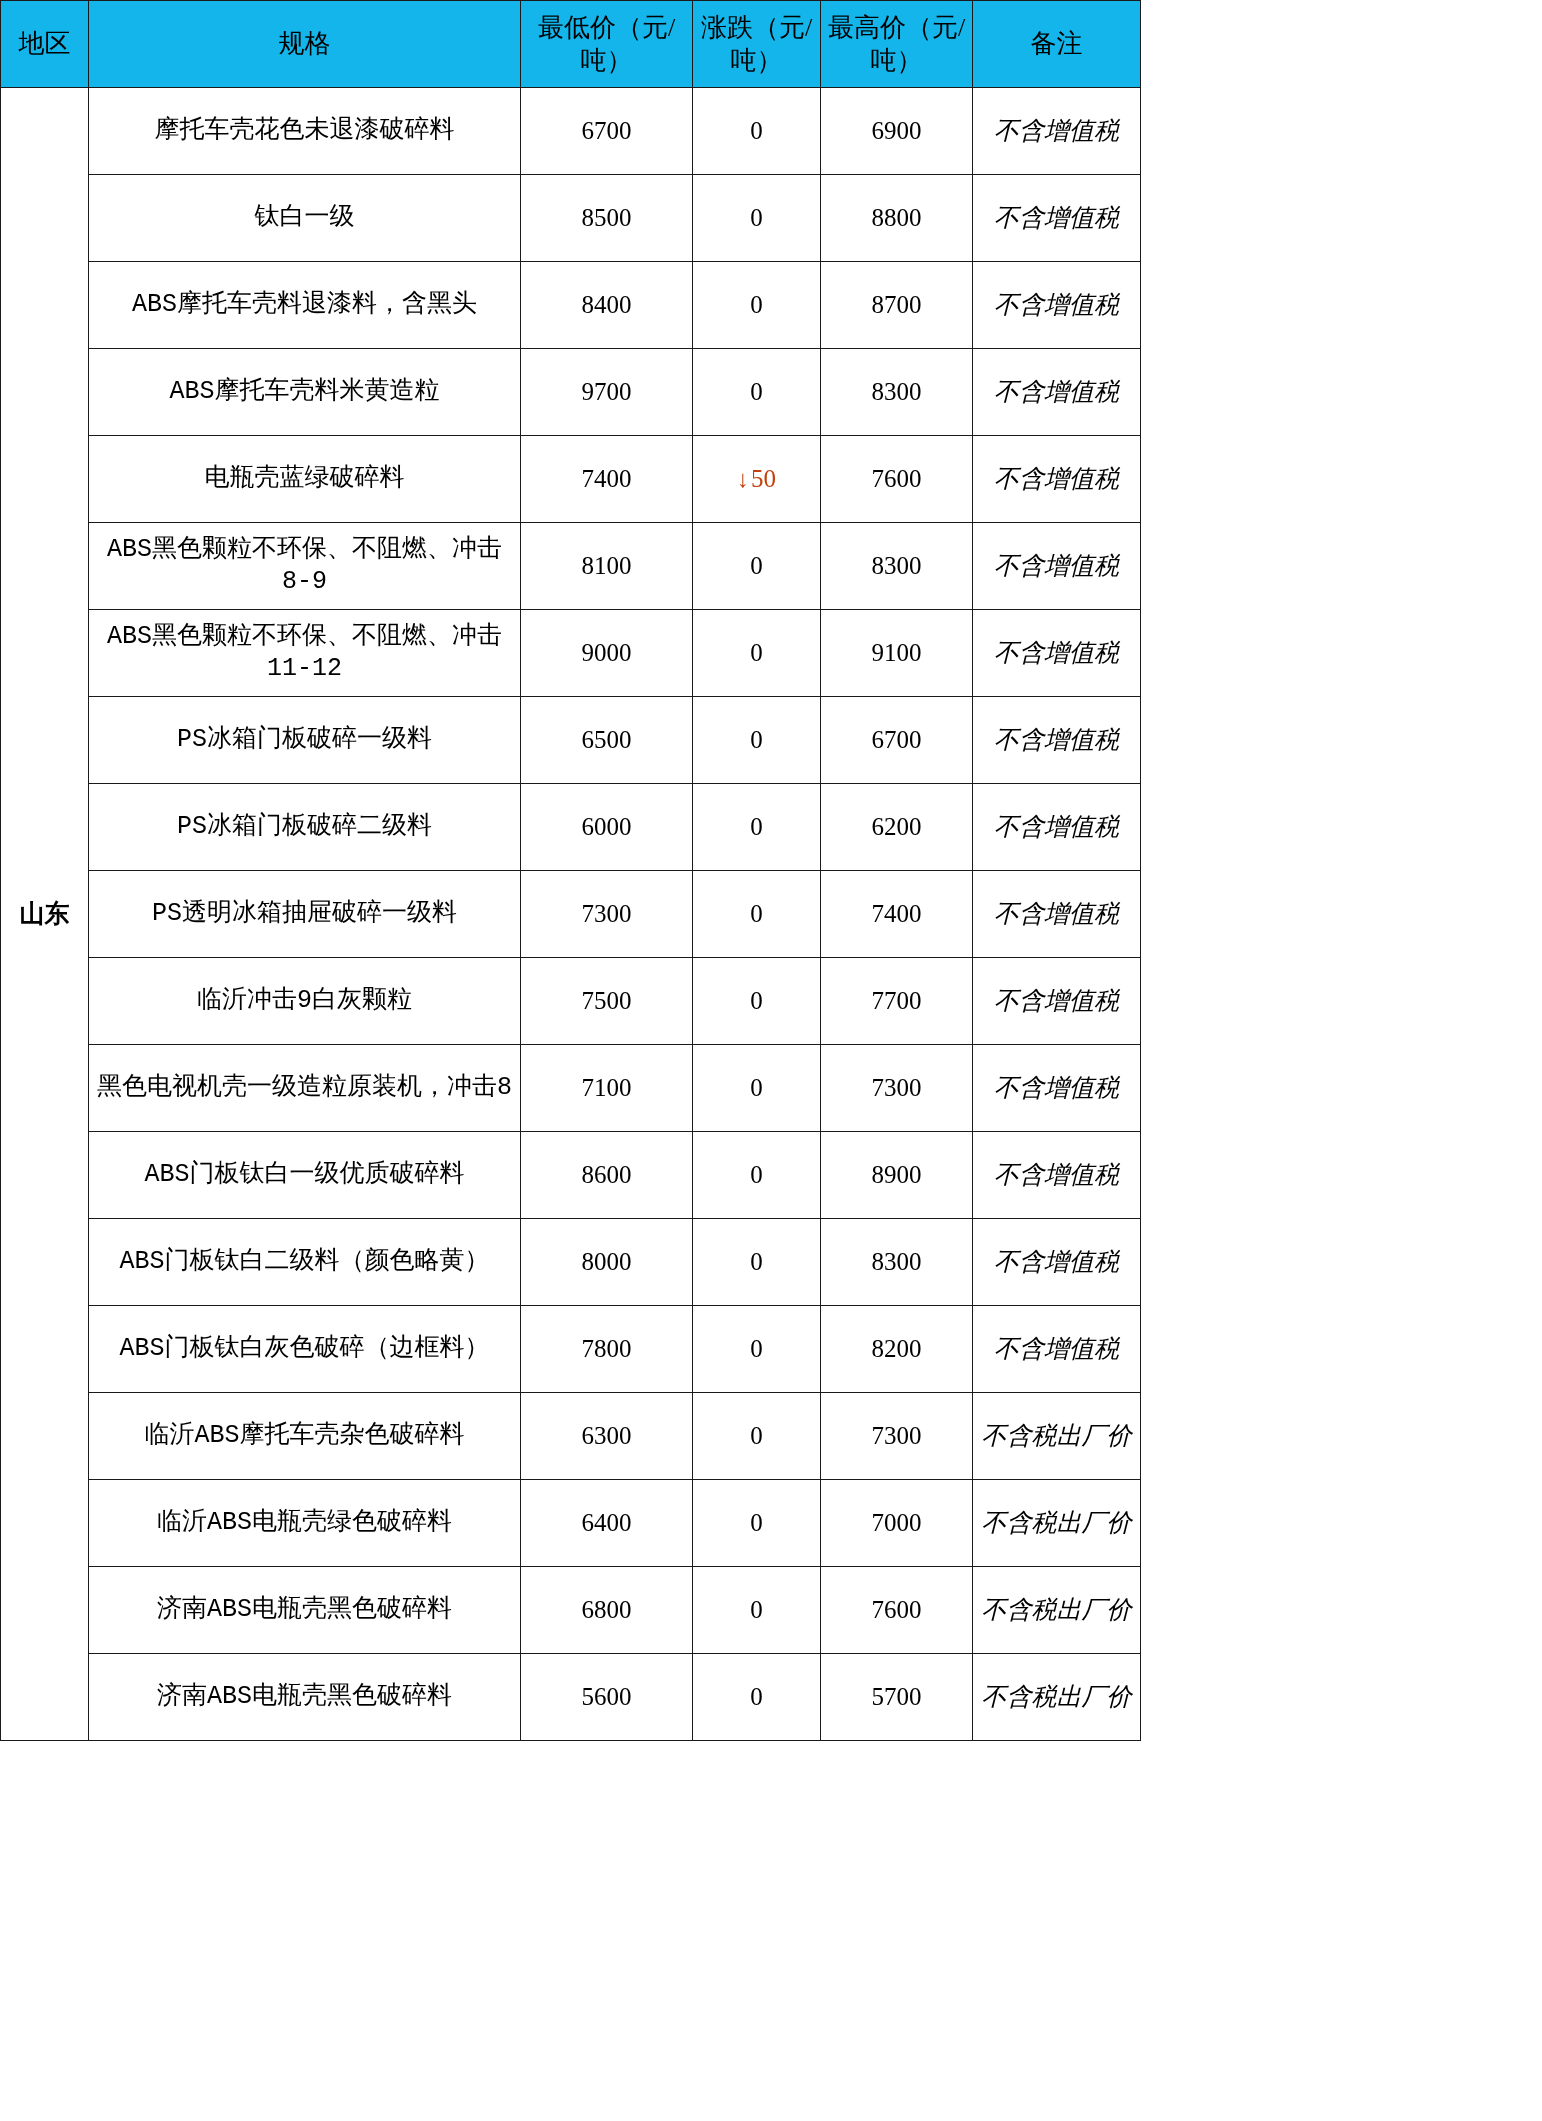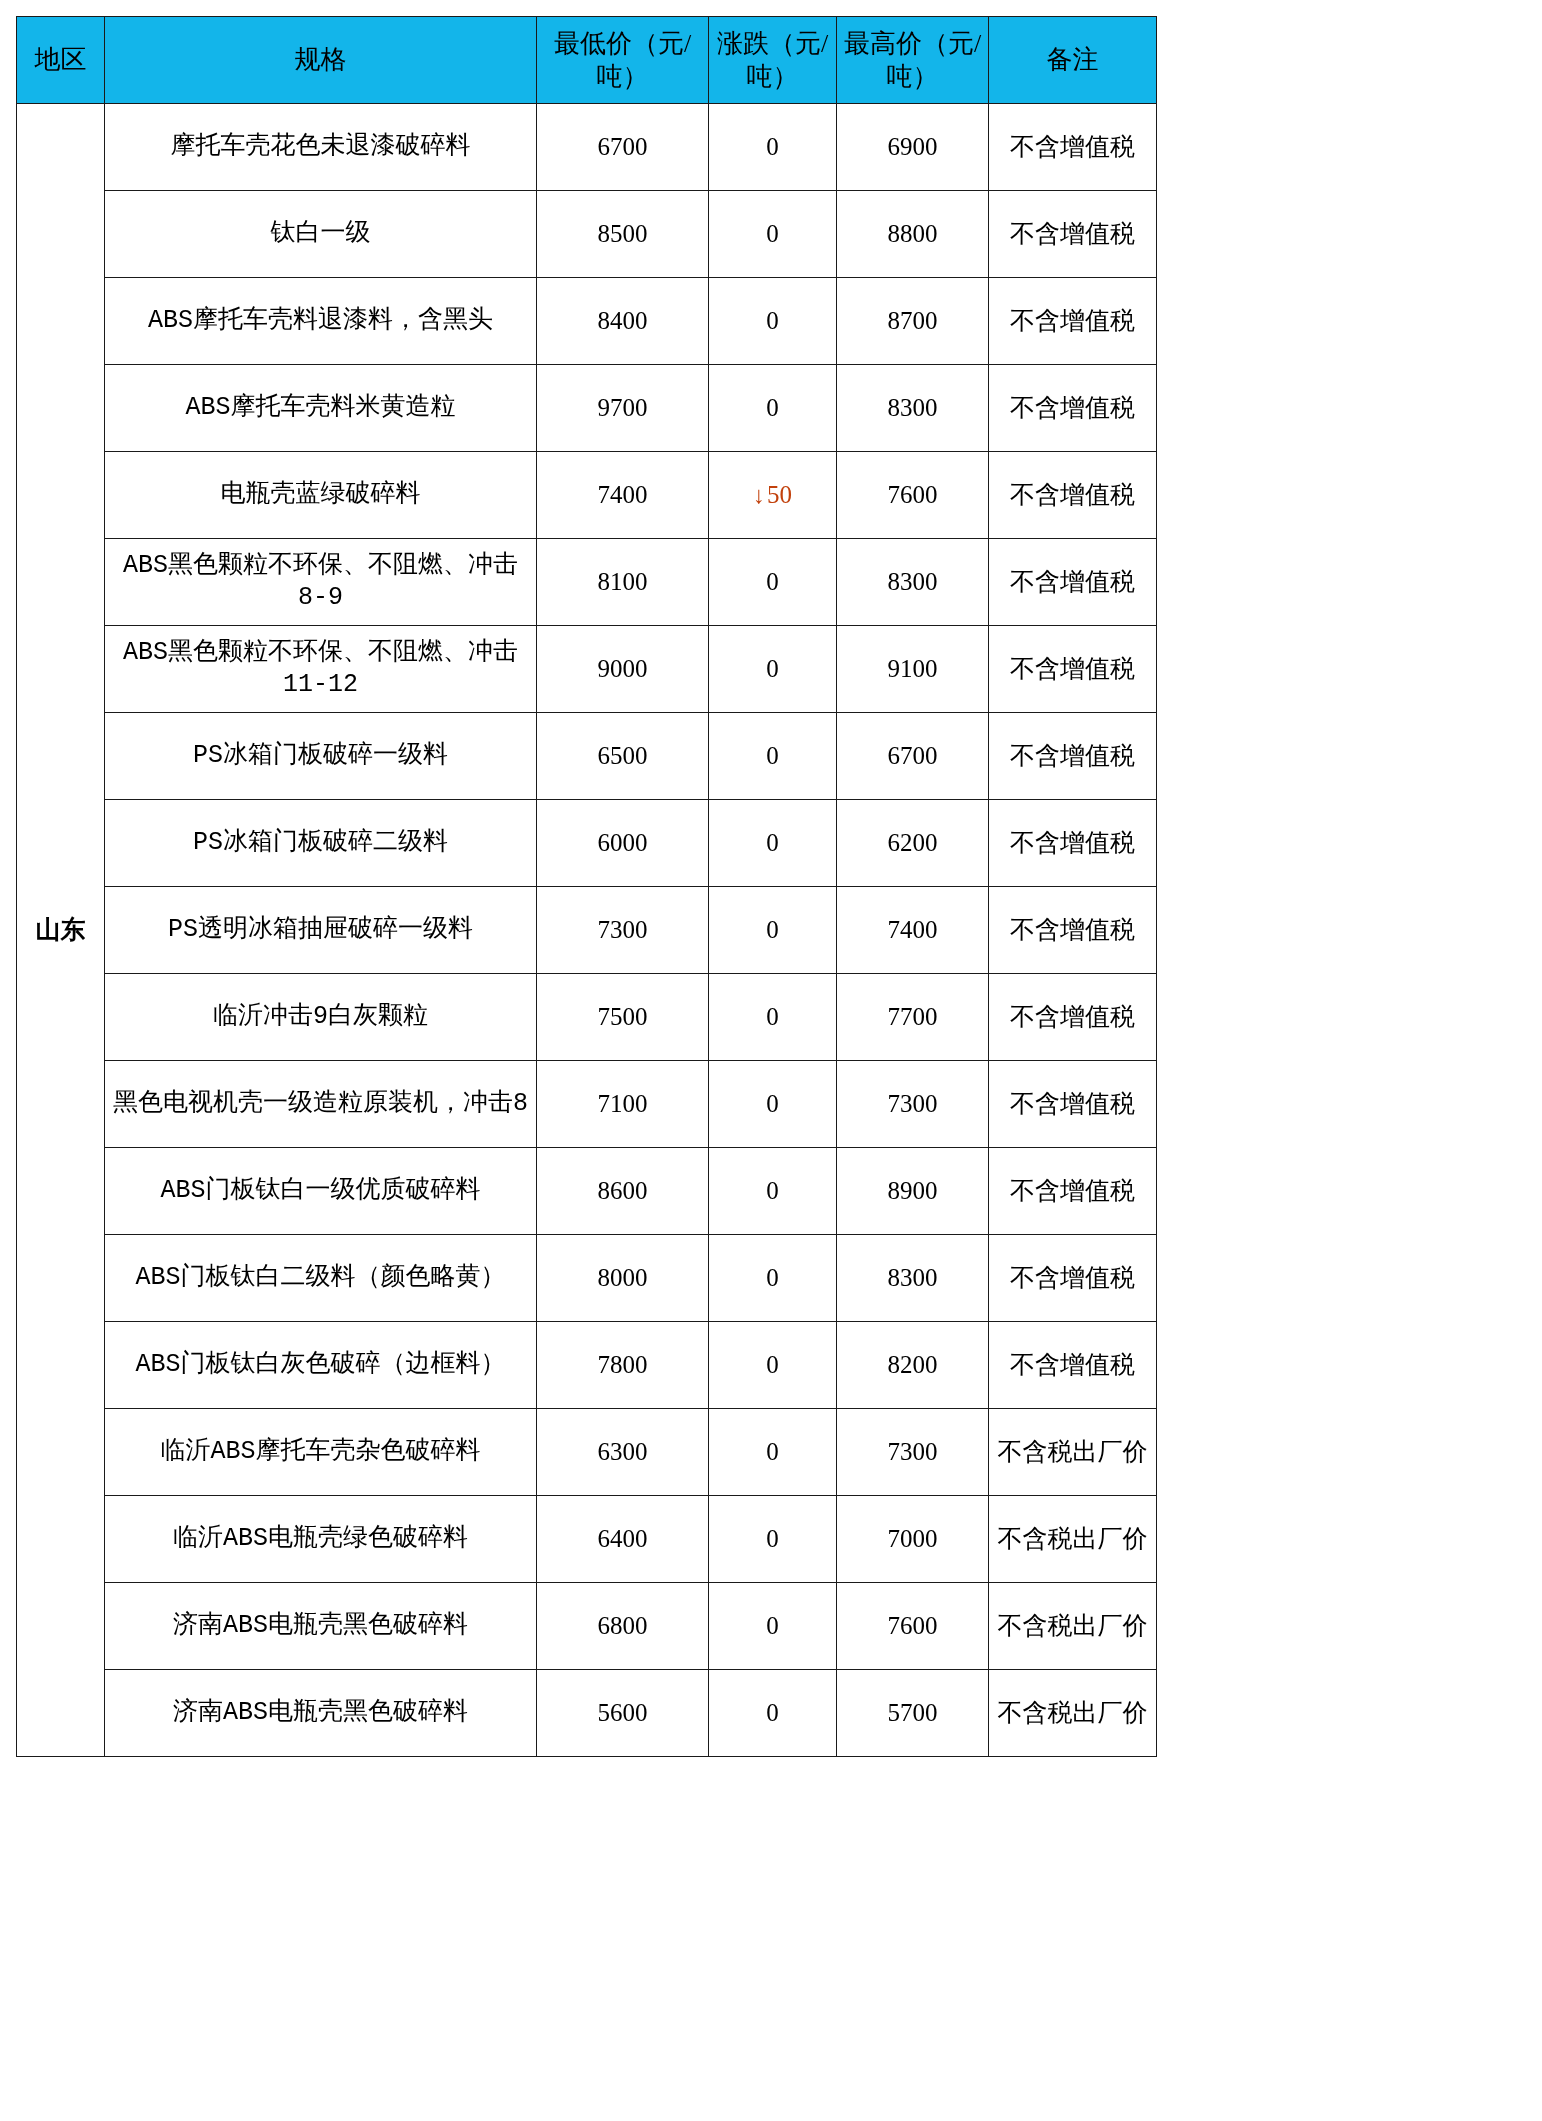--- a/index.html
+++ b/index.html
@@ -9,21 +9,21 @@
   }
   body {
     font-family: "Liberation Serif", "DejaVu Serif", serif;
     color: #000000;
     width: 1542px;
   }
   table.price-table {
     border-collapse: collapse;
     width: 1140px;
     table-layout: fixed;
-    margin: 16px;
+    margin: 0;
   }
   table.price-table col.c-region  { width: 88px; }
   table.price-table col.c-spec    { width: 432px; }
   table.price-table col.c-low     { width: 172px; }
   table.price-table col.c-change  { width: 128px; }
   table.price-table col.c-high    { width: 152px; }
   table.price-table col.c-remark  { width: 168px; }
 
   table.price-table th,
   table.price-table td {
@@ -50,20 +50,21 @@
     font-weight: bold;
   }
   td.spec-cell {
     padding-left: 10px;
     padding-right: 10px;
     font-family: Liberation Mono, monospace;
   }
   td.remark-cell {
     font-size: 25px;
     line-height: 1.24;
+    font-style: italic;
   }
   td.change-cell .down {
     color: #c2410c;
     white-space: nowrap;
   }
   td.change-cell .flat {
     color: #000000;
   }
   .arrow {
     font-size: 24px;

